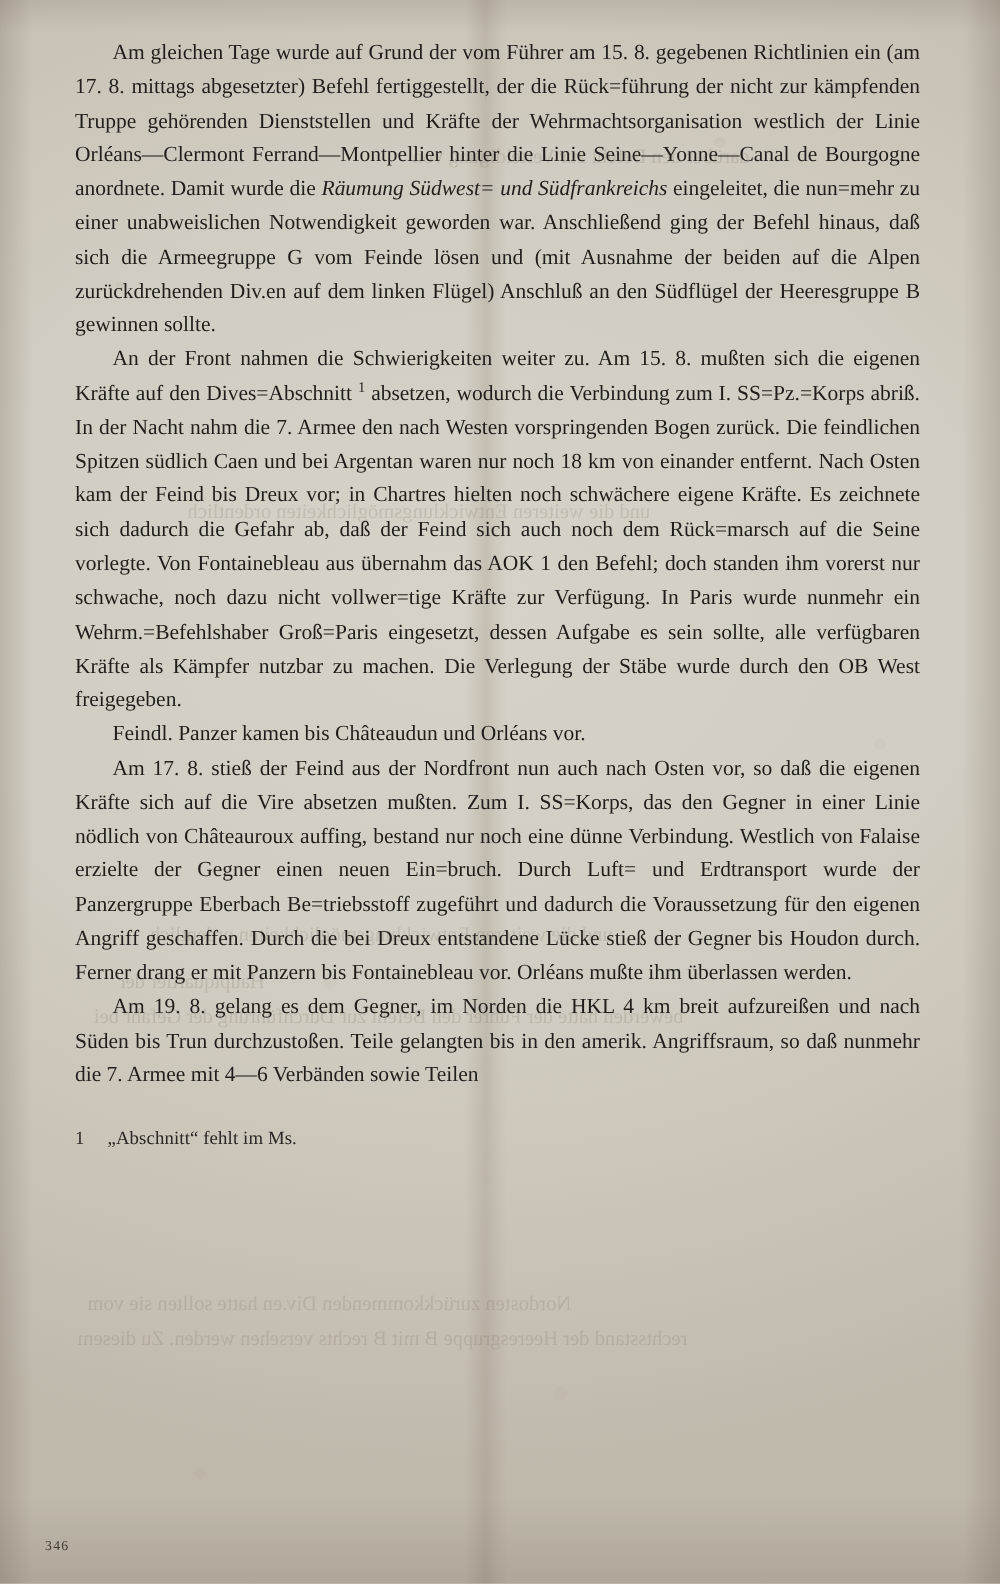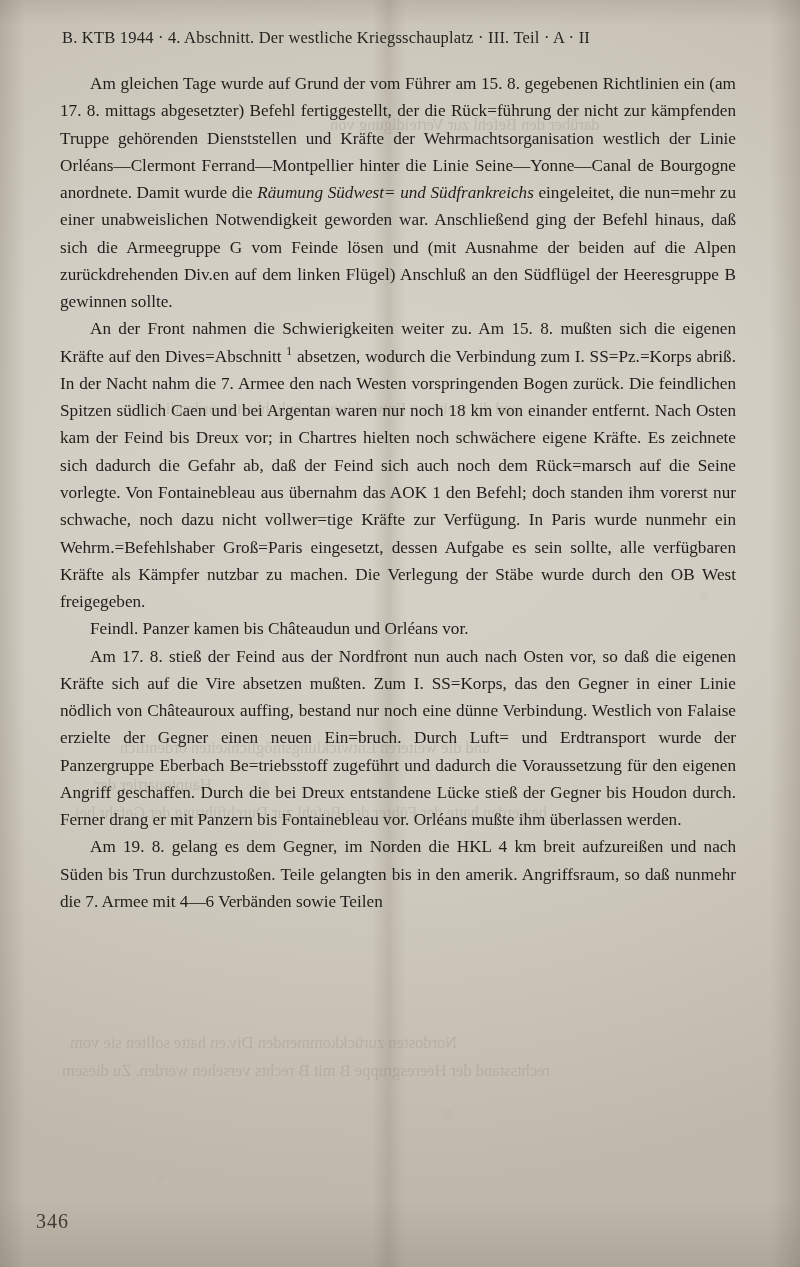--- a/index.html
+++ b/index.html
@@ -119,22 +119,22 @@
     letter-spacing: 0.1px;
   }
   .footnote .fn-num {
     display: inline-block;
     width: 26px;
   }
 
   .folio {
     position: absolute;
     left: 36px;
-    bottom: 34px;
-    font-size: 20px;
+    bottom: 24px;
+    font-size: 11px;
     color: #413b33;
     letter-spacing: 1px;
     z-index: 4;
   }
 
   
   .bleed {
     position: absolute;
     z-index: 1;
     color: rgba(95,86,70,0.16);
@@ -157,39 +157,39 @@
   <div class="bleed" style="top:112px; left:330px;">darüber den Befehl zur Verteidigung von</div>
   <div class="bleed" style="top:396px; left:150px;">und die weiteren Entwicklungsmöglichkeiten ordentlich</div>
   <div class="bleed" style="top:735px; left:120px;">und die weiteren Entwicklungsmöglichkeiten ordentlich</div>
   <div class="bleed" style="top:772px; left:95px;">Hauptquartier der</div>
   <div class="bleed" style="top:800px; left:75px;">bewerden hatte der Führer den Befehl zur Durchführung der Gefahr bei</div>
   <div class="bleed" style="top:1030px; left:70px;">Nordosten zurückkommenden Div.en hatte sollten sie vom</div>
   <div class="bleed" style="top:1058px; left:62px;">rechtsstand der Heeresgruppe B mit B rechts versehen werden. Zu diesem</div>
 
   <div class="content">
 
-    <div class="running-head">B. KTB 1944 · 4. Abschnitt. Der westliche Kriegsschauplatz · III. Teil · A · II</div>
 
     <div class="body-text">
 
 
       <p><span>Am gleichen Tage wurde auf Grund der vom Führer am 15. 8. gegebenen Richtlinien ein (am 17. 8. mittags abgesetzter) Befehl fertiggestellt, der die Rück=führung der nicht zur kämpfenden Truppe gehörenden Dienststellen und Kräfte der Wehrmachtsorganisation westlich der Linie Orléans—Clermont Ferrand—Montpellier hinter die Linie Seine—Yonne—Canal de Bourgogne anordnete. Damit wurde die </span><i>Räumung Südwest= und Südfrankreichs</i><span> eingeleitet, die nun=mehr zu einer unabweislichen Notwendigkeit geworden war. Anschließend ging der Befehl hinaus, daß sich die Armeegruppe G vom Feinde lösen und (mit Ausnahme der beiden auf die Alpen zurückdrehenden Div.en auf dem linken Flügel) Anschluß an den Südflügel der Heeresgruppe B gewinnen sollte.</span></p>
 
       <p class="gap"><span>An der Front nahmen die Schwierigkeiten weiter zu. Am 15. 8. mußten sich die eigenen Kräfte auf den Dives=Abschnitt </span><sup>1</sup><span> absetzen, wodurch die Verbindung zum I. SS=Pz.=Korps abriß. In der Nacht nahm die 7. Armee den nach Westen vorspringenden Bogen zurück. Die feindlichen Spitzen südlich Caen und bei Argentan waren nur noch 18 km von einander entfernt. Nach Osten kam der Feind bis Dreux vor; in Chartres hielten noch schwächere eigene Kräfte. Es zeichnete sich dadurch die Gefahr ab, daß der Feind sich auch noch dem Rück=marsch auf die Seine vorlegte. Von Fontainebleau aus übernahm das AOK 1 den Befehl; doch standen ihm vorerst nur schwache, noch dazu nicht vollwer=tige Kräfte zur Verfügung. In Paris wurde nunmehr ein Wehrm.=Befehlshaber Groß=Paris eingesetzt, dessen Aufgabe es sein sollte, alle verfügbaren Kräfte als Kämpfer nutzbar zu machen. Die Verlegung der Stäbe wurde durch den OB West freigegeben.</span></p>
 
       <p>Feindl. Panzer kamen bis Châteaudun und Orléans vor.</p>
 
       <p class="gap">Am 17. 8. stieß der Feind aus der Nordfront nun auch nach Osten vor, so daß die eigenen Kräfte sich auf die Vire absetzen mußten. Zum I. SS=Korps, das den Gegner in einer Linie nödlich von Châteauroux auffing, bestand nur noch eine dünne Verbindung. Westlich von Falaise erzielte der Gegner einen neuen Ein=bruch. Durch Luft= und Erdtransport wurde der Panzergruppe Eberbach Be=triebsstoff zugeführt und dadurch die Voraussetzung für den eigenen Angriff geschaffen. Durch die bei Dreux entstandene Lücke stieß der Gegner bis Houdon durch. Ferner drang er mit Panzern bis Fontainebleau vor. Orléans mußte ihm überlassen werden.</p>
 
       <p class="gap">Am 19. 8. gelang es dem Gegner, im Norden die HKL 4 km breit aufzureißen und nach Süden bis Trun durchzustoßen. Teile gelangten bis in den amerik. Angriffsraum, so daß nunmehr die 7. Armee mit 4—6 Verbänden sowie Teilen</p>
 
     </div>
 
     <div class="footnote-rule"></div>
 
+    <div class="footnote"><span class="fn-num">1</span><span>„Abschnitt“ fehlt im Ms.</span></div>
 
   </div>
 
   <div class="folio">346</div>
 
   <div class="fold"></div>
   <div class="edge-shadow-left"></div>
   <div class="edge-shadow-right"></div>
   <div class="edge-shadow-top"></div>
   <div class="edge-shadow-bottom"></div>

